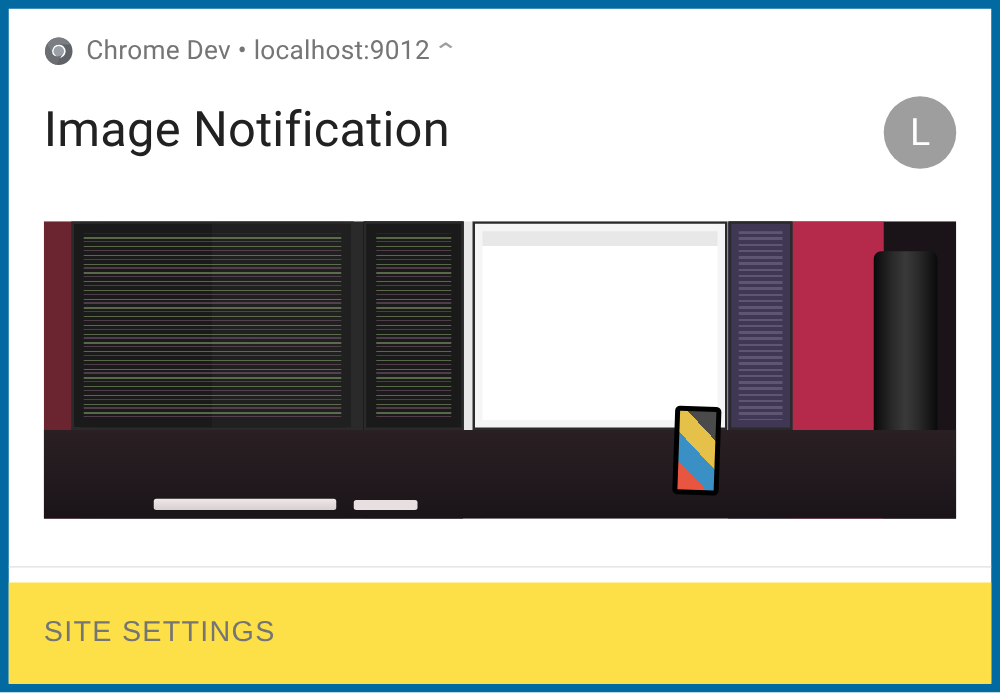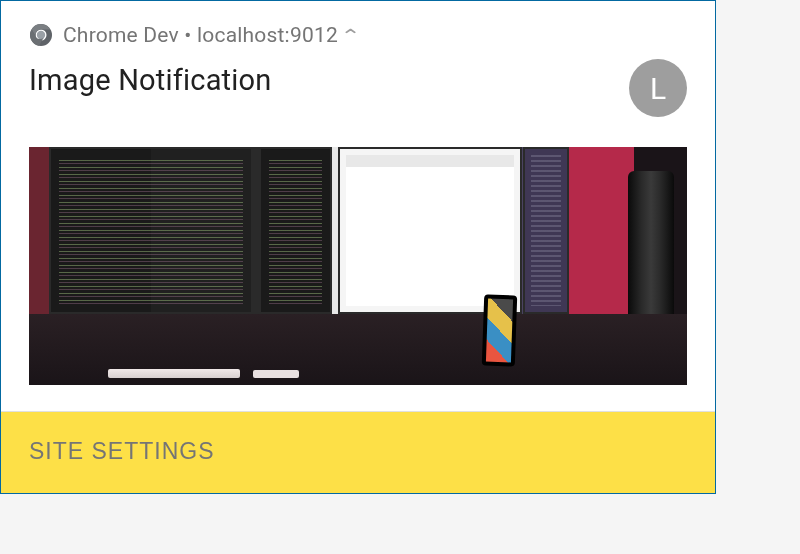--- a/index.html
+++ b/index.html
@@ -8,25 +8,26 @@
       box-sizing: border-box;
     }
     body {
       font-family: Roboto, "Helvetica Neue", Arial, sans-serif;
       background: #f5f5f5;
       width: 800px;
       height: 554px;
       overflow: hidden;
     }
     .notification-card {
-      width: 716px;
+      width: 800px;
       background: #ffffff;
-      border: 1px solid #0369a1;
+      border: 7px solid #0369a1;
       display: flex;
       flex-direction: column;
+      gap: 12px;
     }
     .header-row {
       display: flex;
       align-items: center;
       padding: 22px 28px 10px 28px;
       gap: 10px;
       color: #757575;
       font-size: 21px;
     }
     .chrome-icon {
@@ -45,21 +46,21 @@
       transform: scaleX(1.4);
       display: inline-block;
     }
     .title-row {
       display: flex;
       align-items: flex-start;
       padding: 6px 28px 18px 28px;
       justify-content: space-between;
     }
     .notification-title {
-      font-size: 29px;
+      font-size: 39px;
       color: #212121;
       font-weight: 400;
       letter-spacing: 0.2px;
     }
     .avatar {
       width: 58px;
       height: 58px;
       border-radius: 50%;
       background: #9e9e9e;
       display: flex;

